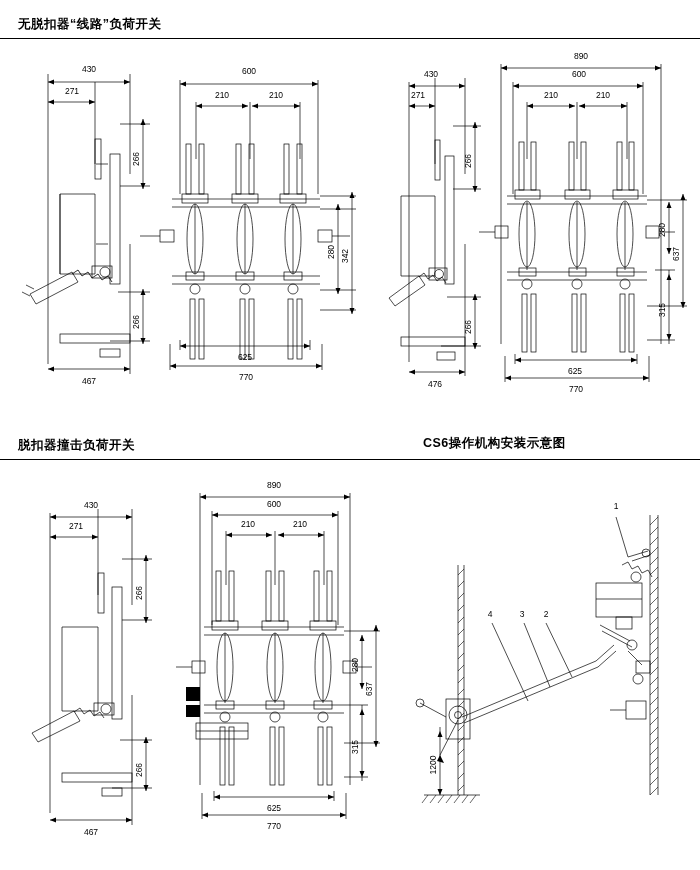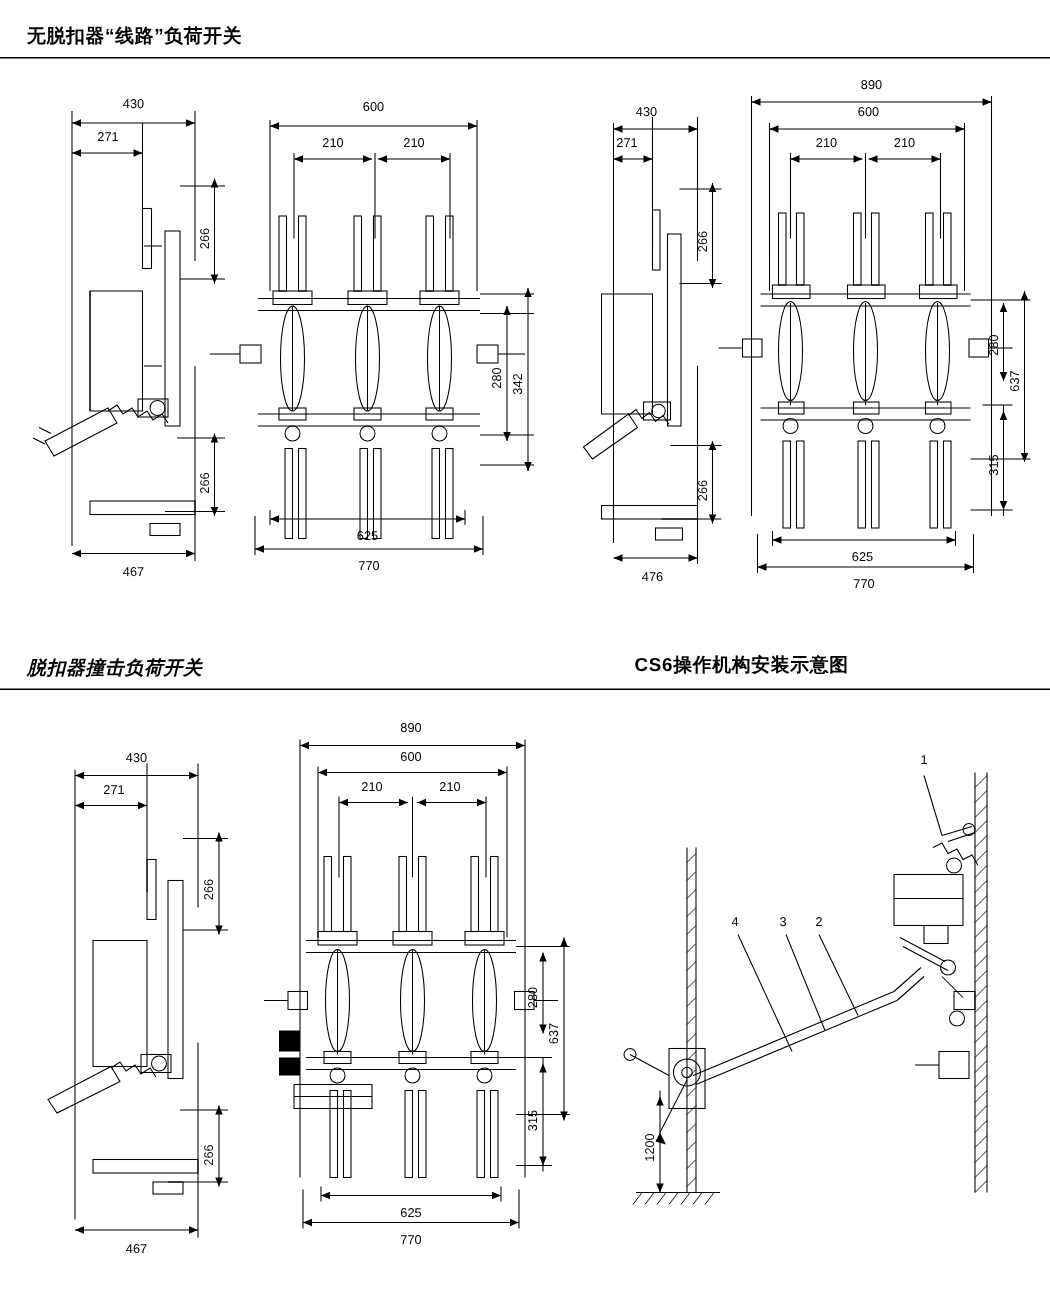--- a/index.html
+++ b/index.html
@@ -16,21 +16,21 @@
   .title{
     position:absolute;
     font-size:12.5px;
     font-weight:bold;
     color:#000;
     white-space:nowrap;
     letter-spacing:0.5px;
   }
   .t1{left:18px;top:16px;}
   .t2{left:430px;top:16px;}
-  .t3{left:18px;top:437px;font-style:italic;}
+  .t3{left:18px;top:437px;}
   .t4{left:423px;top:435px;}
 
   .hr{
     position:absolute;
     height:1px;
     background:#000;
   }
   .hr1{left:0px;top:38px;width:700px;}
   .hr2{left:0px;top:459px;width:700px;}
 

